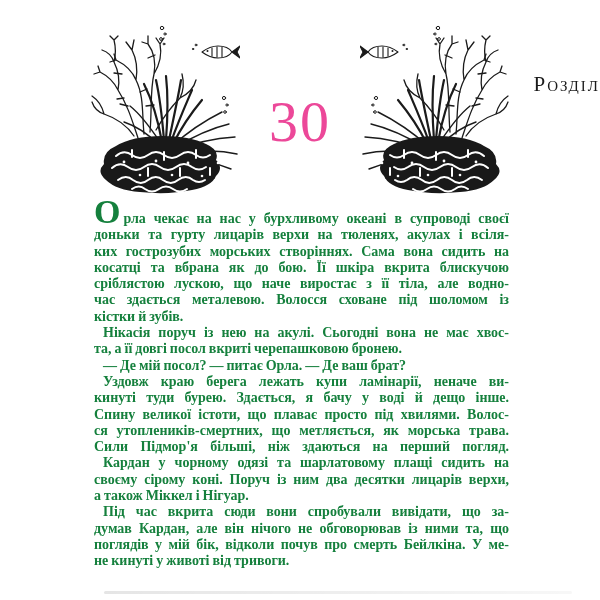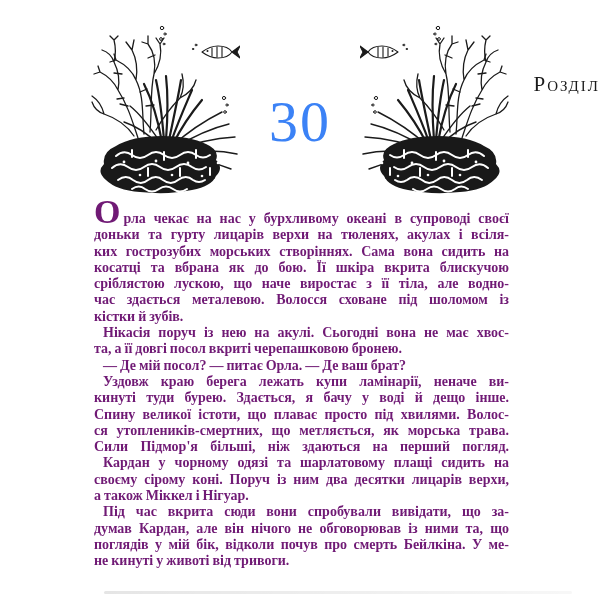--- a/index.html
+++ b/index.html
@@ -12,26 +12,26 @@
   .illus svg{width:100%;height:100%;display:block;}
   .illus-left{left:88px;}
   .illus-right{left:360px;transform:scaleX(-1);}
   .chapter-label{
     position:absolute;left:0;right:0;top:74px;text-align:right;
     font-size:21px;line-height:21px;font-variant-caps:small-caps;
     letter-spacing:2px;color:#1a1a1a;
   }
   .chapter-number{
     position:absolute;left:0;right:0;top:93px;text-align:center;
-    font-size:58px;line-height:58px;letter-spacing:2px;color:#3b82f6;
+    font-size:58px;line-height:58px;letter-spacing:2px;color:#ec4899;
   }
   .body-text{
     position:absolute;left:94px;top:204px;width:415px;
     font-size:14px;line-height:16.3px;font-weight:700;
-    word-spacing:-0.5px;color:#701a75;
+    word-spacing:-0.5px;color:#15803d;
   }
   .para{margin:0;}
   .line{text-align:justify;text-align-last:justify;}
   .line.last{text-align-last:left;}
   .line.indent{text-indent:9px;}
   .initial{
     font-size:34px;line-height:16.3px;font-weight:700;
     margin-right:3px;letter-spacing:0;
   }
   .scan-shadow{

